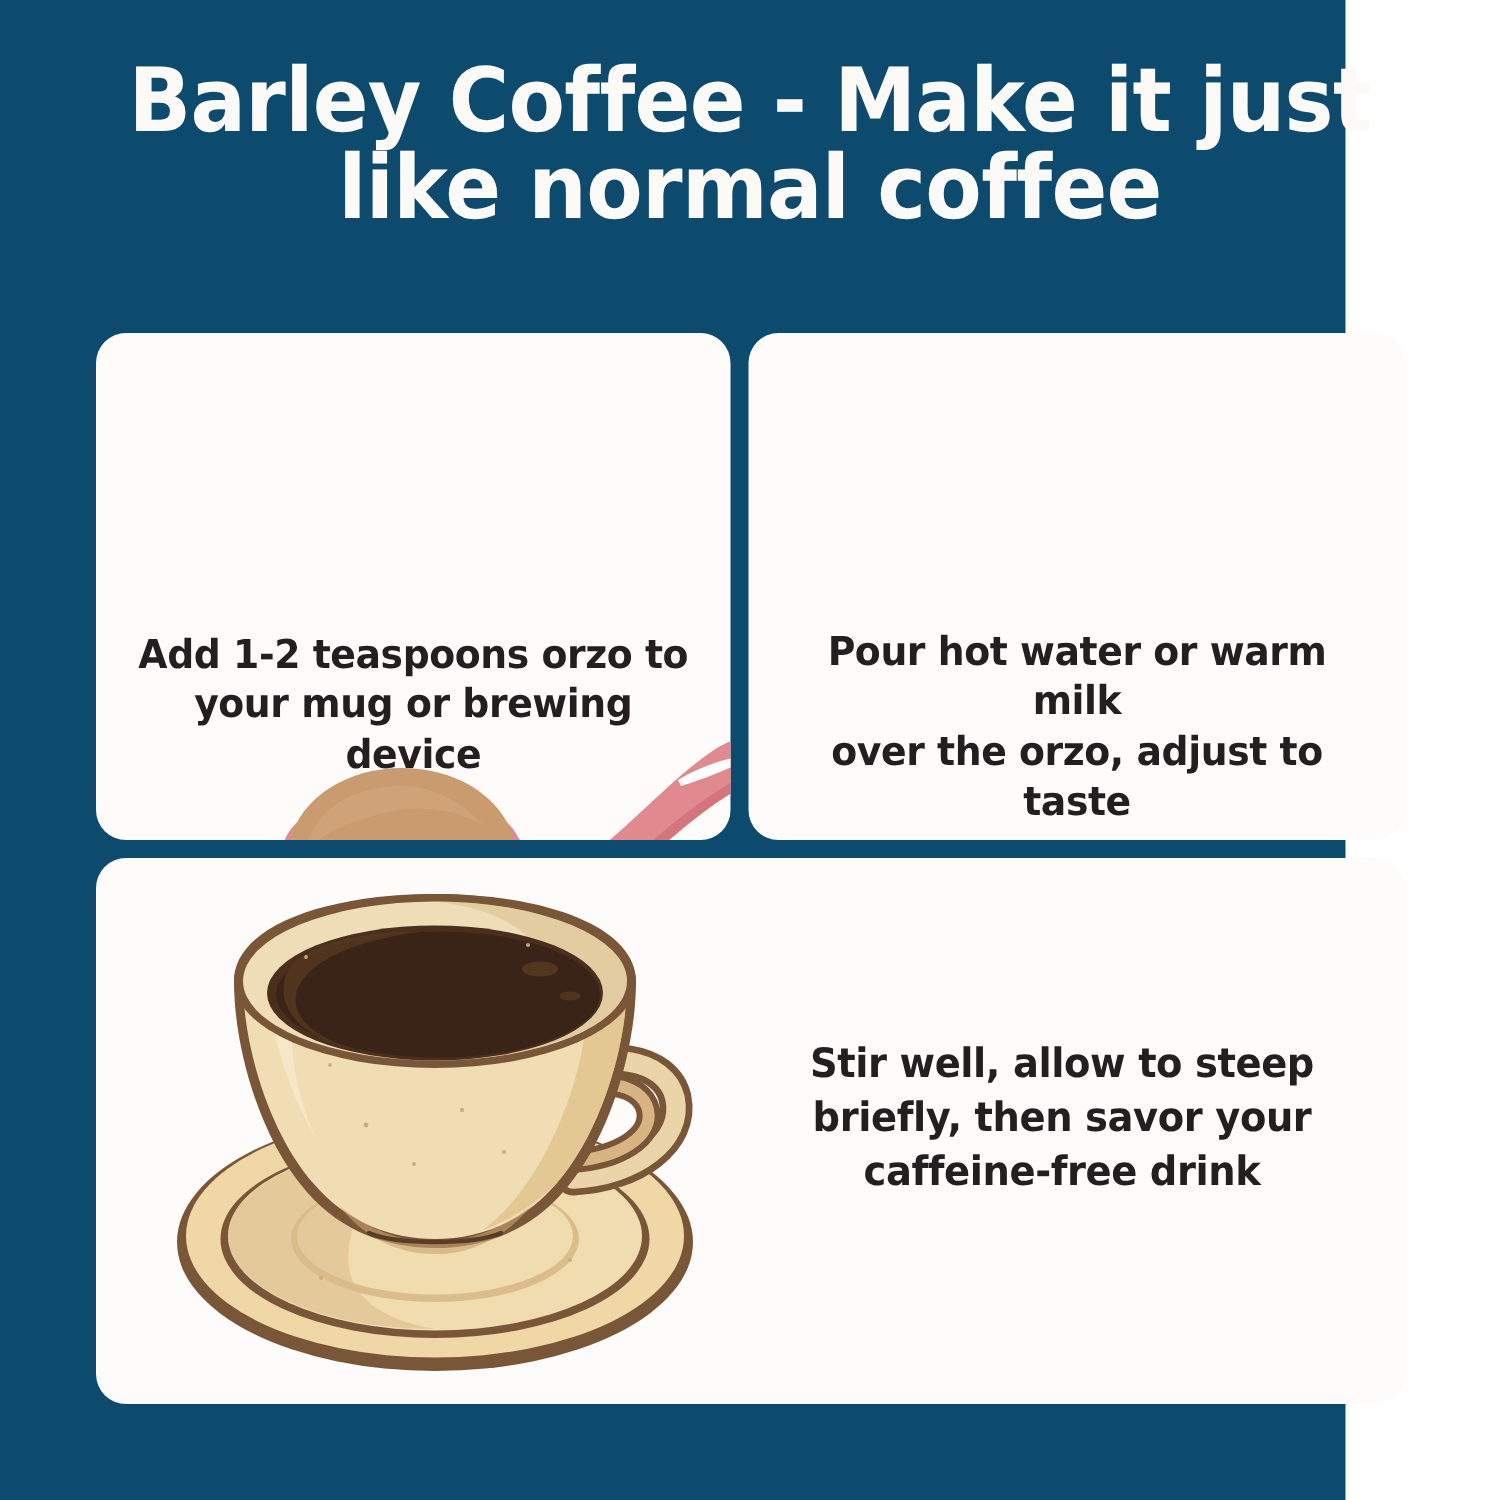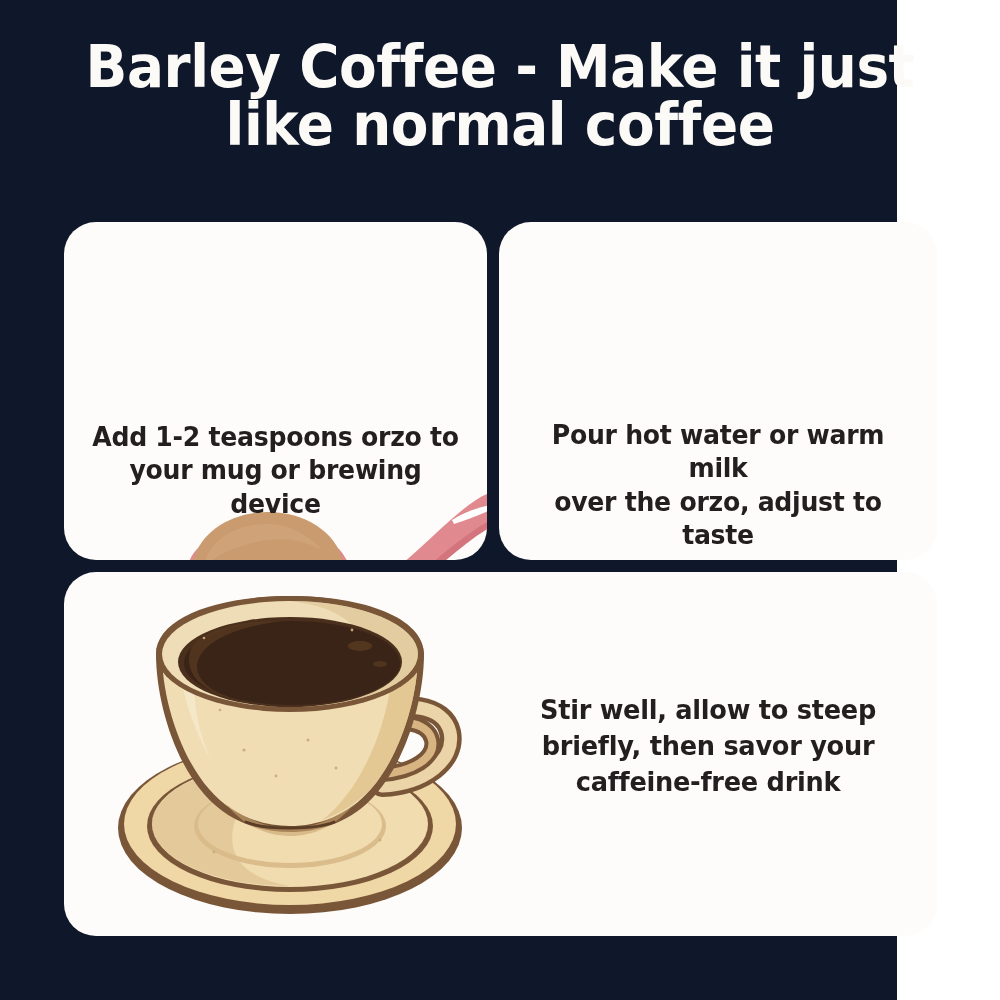--- a/index.html
+++ b/index.html
@@ -10,21 +10,21 @@
   body {
     width: 1000px;
     height: 1000px;
     overflow: hidden;
     font-family: "Liberation Sans", sans-serif;
   }
   #infographic {
     position: relative;
     width: 897px;
     height: 1000px;
-    background: #0f172a;
+    background: #0c4a6e;
     box-sizing: border-box;
   }
 
   
   #title-block {
     position: absolute;
     left: 0;
     top: 38px;
     width: 1000px;
     text-align: center;
@@ -36,21 +36,21 @@
     letter-spacing: -0.5px;
     transform: scaleX(0.93);
     transform-origin: 50% 50%;
     white-space: pre-line;
   }
 
   
   .card {
     position: absolute;
     background: #FDFCFA;
-    border-radius: 32px;
+    border-radius: 20px;
     box-sizing: border-box;
     overflow: hidden;
     text-decoration: underline;
   }
   #card-1 { left: 64px;  top: 222px; width: 423px; height: 338px; }
   #card-2 { left: 499px; top: 222px; width: 438px; height: 338px; }
   #card-3 { left: 64px;  top: 572px; width: 873px; height: 364px; }
 
   .card-text {
     position: absolute;

